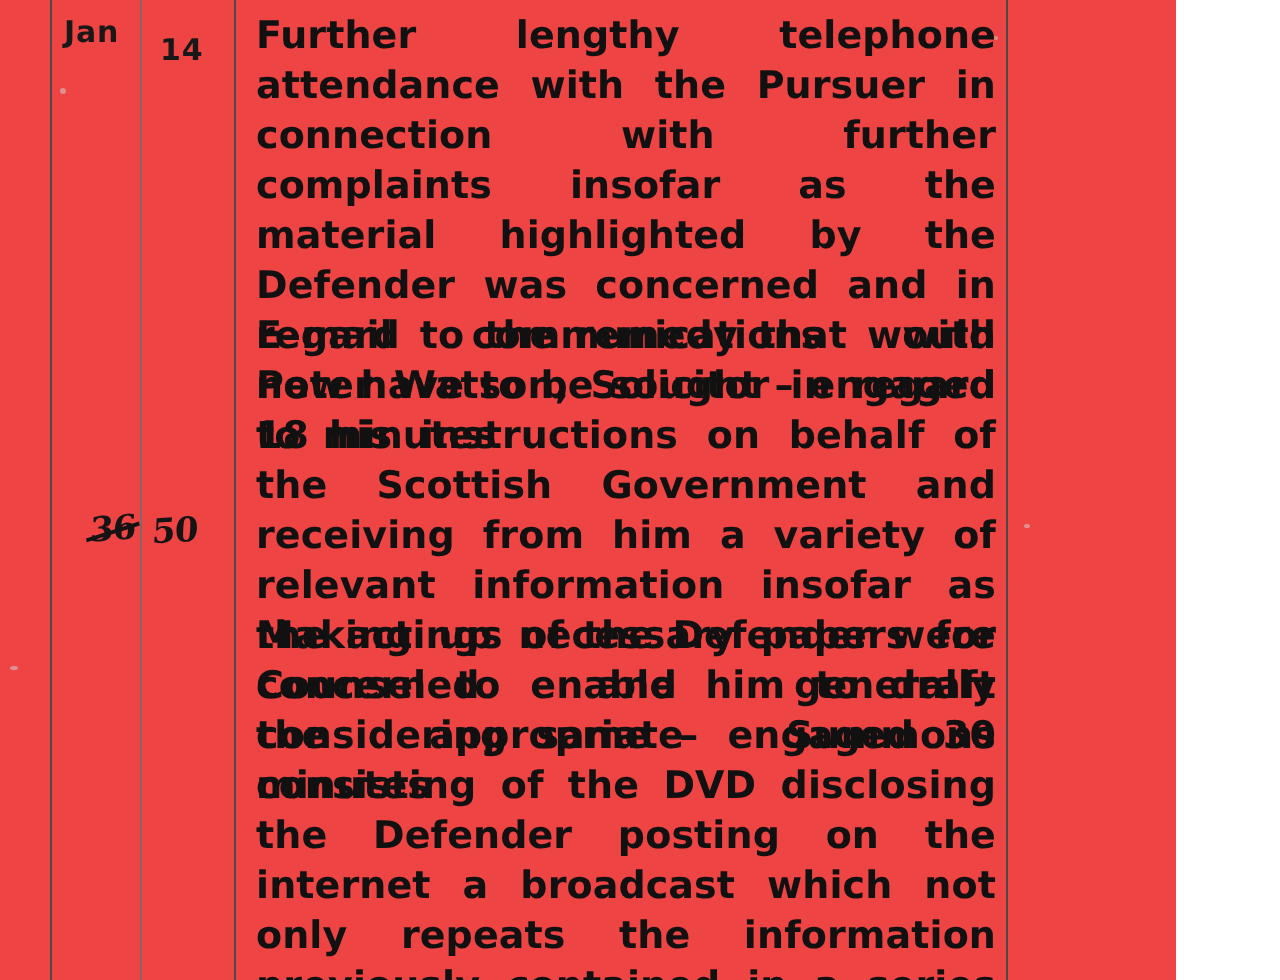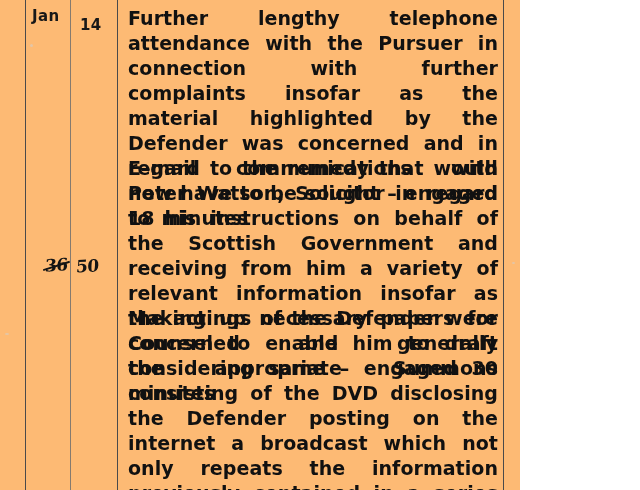--- a/index.html
+++ b/index.html
@@ -6,23 +6,23 @@
   html, body {
     margin: 0;
     padding: 0;
     background: #ffffff;
   }
   body {
     font-family: "DejaVu Sans", sans-serif;
   }
   #page {
     position: relative;
-    width: 520px;
+    width: 588px;
     height: 490px;
-    background: #fdba74;
+    background: #ef4444;
     overflow: hidden;
   }
 
   
   .rule {
     position: absolute;
     top: 0;
     height: 490px;
     background: #2b2b2b;
     width: 1px;

